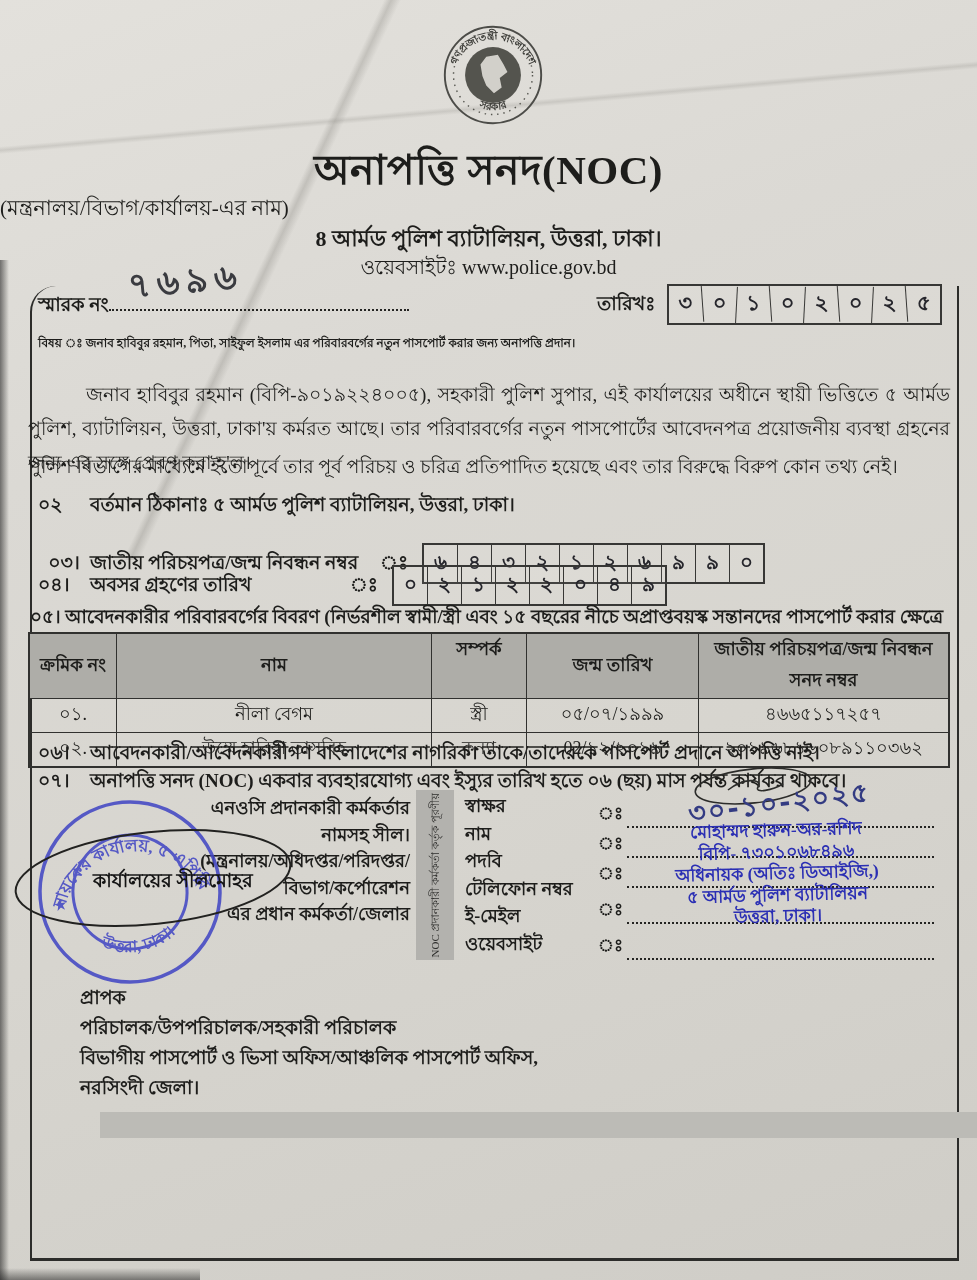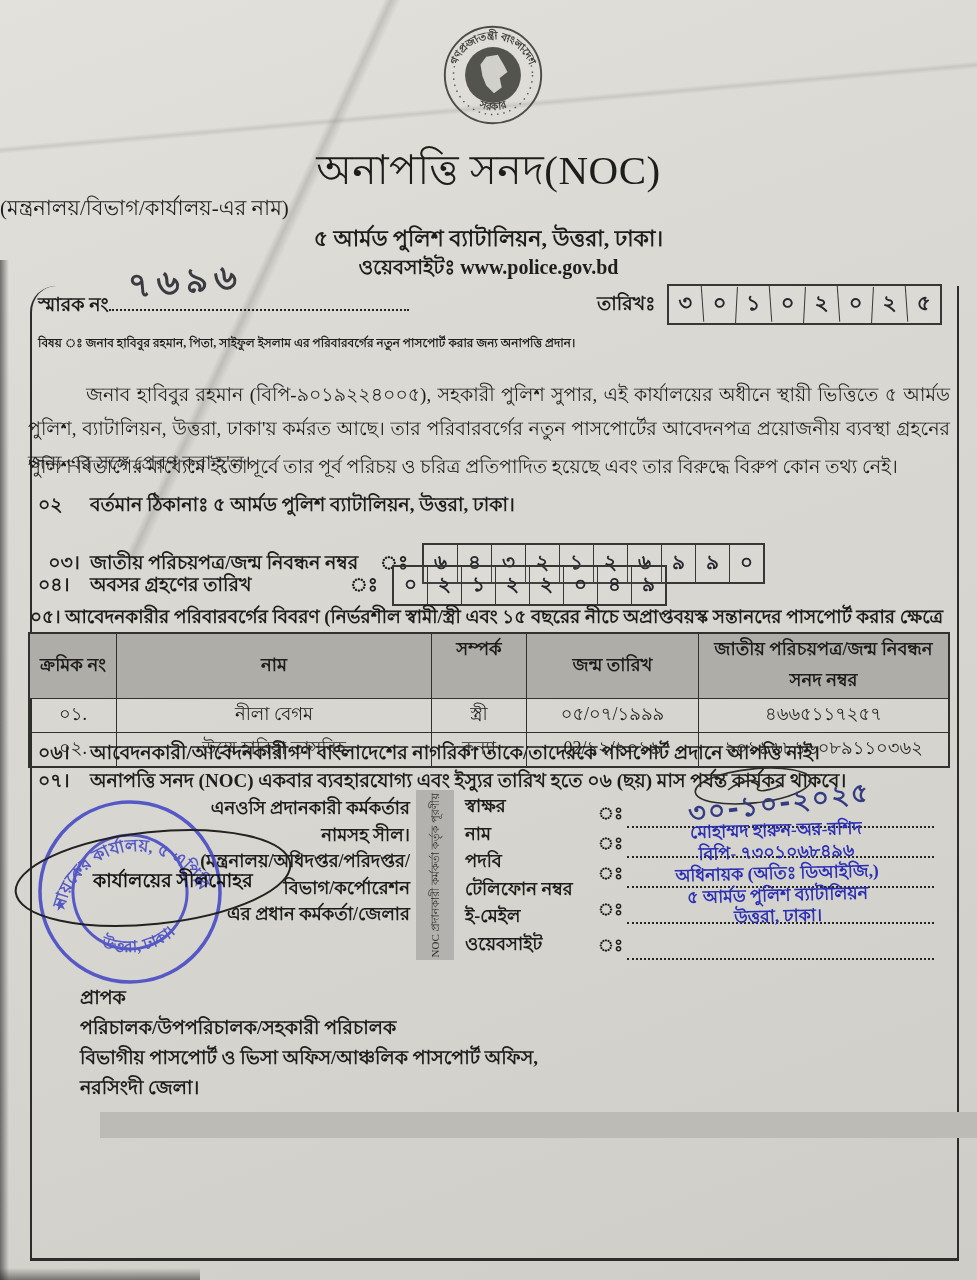--- a/index.html
+++ b/index.html
@@ -13,24 +13,24 @@
   .edge-left{position:absolute;left:0;top:260px;width:9px;height:1020px;
     background:linear-gradient(90deg,rgba(20,20,20,.55),rgba(20,20,20,0));}
   .edge-bottom{position:absolute;left:0;top:1268px;width:200px;height:12px;
     background:linear-gradient(0deg,rgba(25,25,25,.5),rgba(25,25,25,0));}
   .frame{position:absolute;left:30px;top:286px;width:925px;height:972px;
     border-left:2.5px solid #2c2c2a;border-right:2.5px solid #2c2c2a;border-bottom:3px solid #2c2c2a;
     border-top-left-radius:26px;}
   
   .seal{position:absolute;left:440px;top:22px;width:106px;height:106px;}
   .title{position:absolute;left:0;top:138px;width:977px;text-align:center;
-    font-size:41px;font-weight:normal;letter-spacing:.5px;}
+    font-size:41px;font-weight:bold;letter-spacing:.5px;}
   .subtitle{position:absolute;left:0;top:192px;width:977px;font-size:21px;}
   .office-line{position:absolute;left:0;top:221px;width:977px;text-align:center;font-size:22px;font-weight:bold;}
-  .website-line{position:absolute;left:0;top:252px;width:977px;text-align:center;font-size:20px;font-weight:bold;}
+  .website-line{position:absolute;left:0;top:252px;width:977px;text-align:center;font-size:20px;font-weight:normal;}
   
   .memo{position:absolute;left:38px;top:290px;font-size:19px;font-weight:bold;}
   .memo-dots{display:inline-block;width:300px;border-bottom:2.5px dotted #24242:;border-bottom:2.5px dotted #242422;height:16px;}
   .memo-hand{position:absolute;left:128px;top:254px;font-size:35px;font-weight:bold;color:#3a3b40;
     transform:rotate(-5deg);font-family:"DejaVu Serif",serif;letter-spacing:6px;}
   .date-row{position:absolute;left:597px;top:284px;display:flex;align-items:center;}
   .date-label{font-size:19px;font-weight:bold;margin-right:12px;}
   .boxes{display:flex;border:2px solid #373735;background:rgba(255,255,255,.06);}
   .boxes .bx{width:33px;height:37px;border-right:1.5px solid #373735;display:flex;align-items:center;justify-content:center;
     font-size:20px;color:#26262c;font-weight:bold;}
@@ -110,21 +110,21 @@
     <text font-size="11" fill="#3e3e3a" font-weight="bold">
       <textPath href="#arcTop" startOffset="50%" text-anchor="middle">গণপ্রজাতন্ত্রী বাংলাদেশ</textPath>
     </text>
     <text font-size="11" fill="#3e3e3a" font-weight="bold">
       <textPath href="#arcBot" startOffset="50%" text-anchor="middle">সরকার</textPath>
     </text>
   </svg>
 
   <div class="title">অনাপত্তি সনদ(NOC)</div>
   <div class="subtitle">(মন্ত্রনালয়/বিভাগ/কার্যালয়-এর নাম)</div>
-  <div class="office-line">৫ আর্মড পুলিশ ব্যাটালিয়ন, উত্তরা, ঢাকা।</div>
+  <div class="office-line">8 আর্মড পুলিশ ব্যাটালিয়ন, উত্তরা, ঢাকা।</div>
   <div class="website-line">ওয়েবসাইটঃ www.police.gov.bd</div>
 
   <div class="memo">
     <span>স্মারক নং</span><span class="memo-dots"></span>
   </div>
   <div class="memo-hand">৭৬৯৬</div>
 
   <div class="date-row">
     <span class="date-label">তারিখঃ</span>
     <span class="boxes hand">

